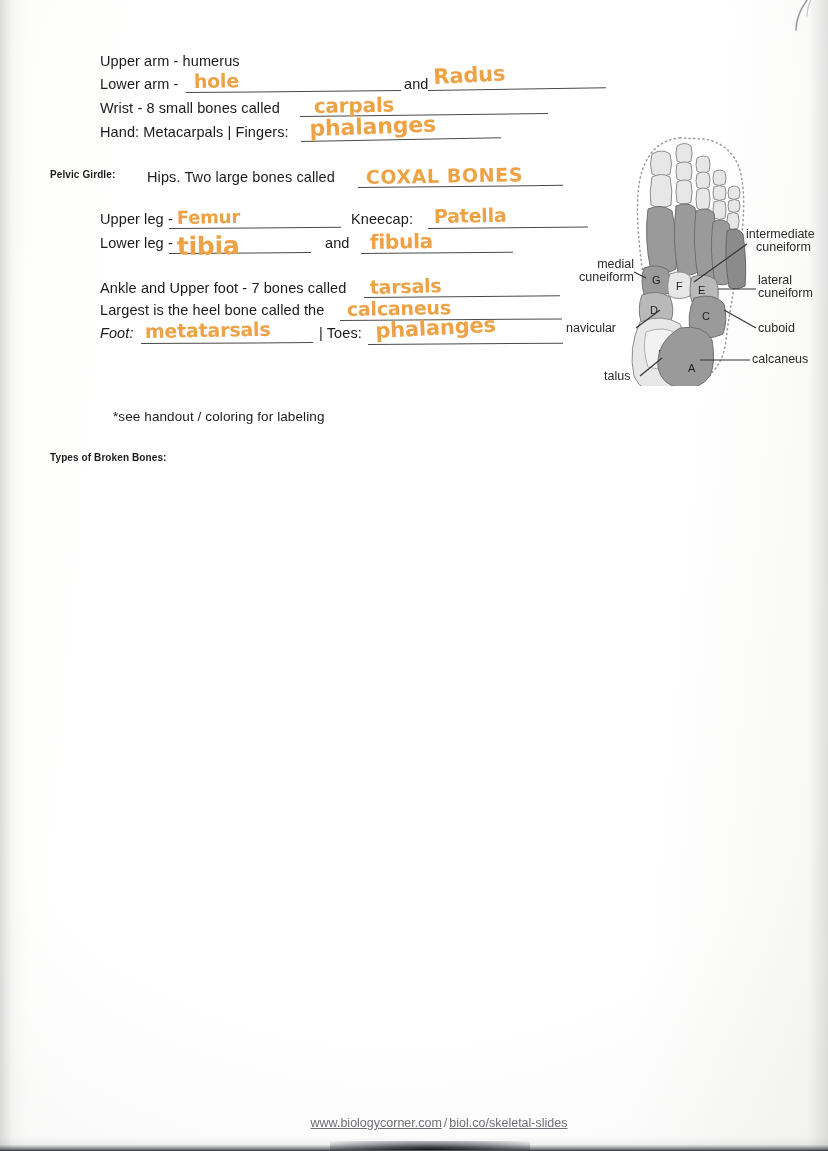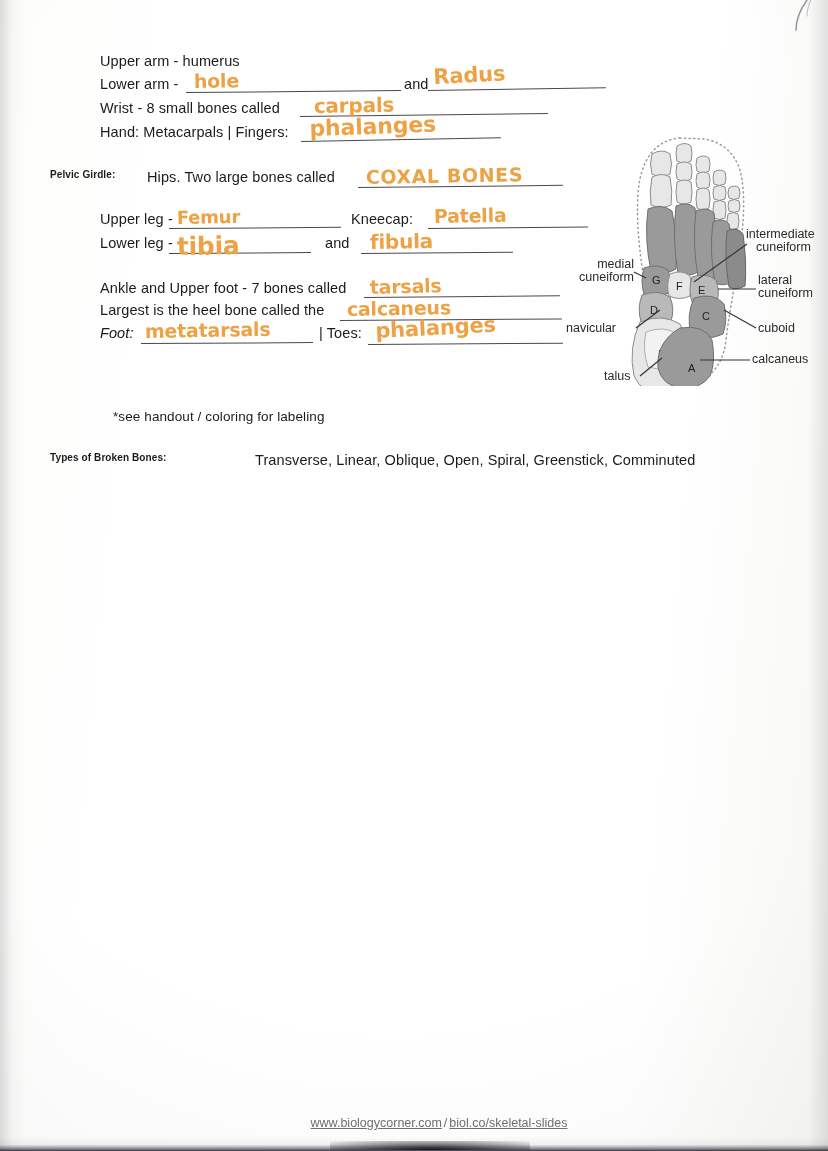--- a/index.html
+++ b/index.html
@@ -246,21 +246,20 @@
   <div class="line" style="left:100px; top:326px;font-style:italic;">Foot:</div>
   <div class="rule" style="left:141px; top:343px; width:172px; transform:rotate(-0.3deg);"></div>
   <div class="hand" style="left:145px; top:320px; font-size:19px; transform:rotate(-1deg);">metatarsals</div>
   <div class="line" style="left:319px; top:326px;">| Toes:</div>
   <div class="rule" style="left:368px; top:344px; width:195px; transform:rotate(-0.4deg);"></div>
   <div class="hand" style="left:376px; top:319px; font-size:21px; transform:rotate(-3deg);">phalanges</div>
 
   <div class="line small" style="left:113px; top:390px;margin-top:20px;">*see handout / coloring for labeling</div>
 
   <div class="heading" style="left:50px; top:452px;">Types of Broken Bones:</div>
-  <div class="line" style="left:255px; top:453px;">Transverse, Linear, Oblique, Open, Spiral, Greenstick, Comminuted</div>
 
 
   <div id="foot-figure">
     <svg width="244" height="254" viewBox="0 0 244 254" xmlns="http://www.w3.org/2000/svg">
       <defs>
         <style>
           .bone-lt { fill:#e7e7e7; stroke:#8d8d8d; stroke-width:1; }
           .bone-md { fill:#b9b9b9; stroke:#7d7d7d; stroke-width:1; }
           .bone-dk { fill:#9a9a9a; stroke:#6f6f6f; stroke-width:1; }
           .bone-dkr{ fill:#8b8b8b; stroke:#666; stroke-width:1; }

